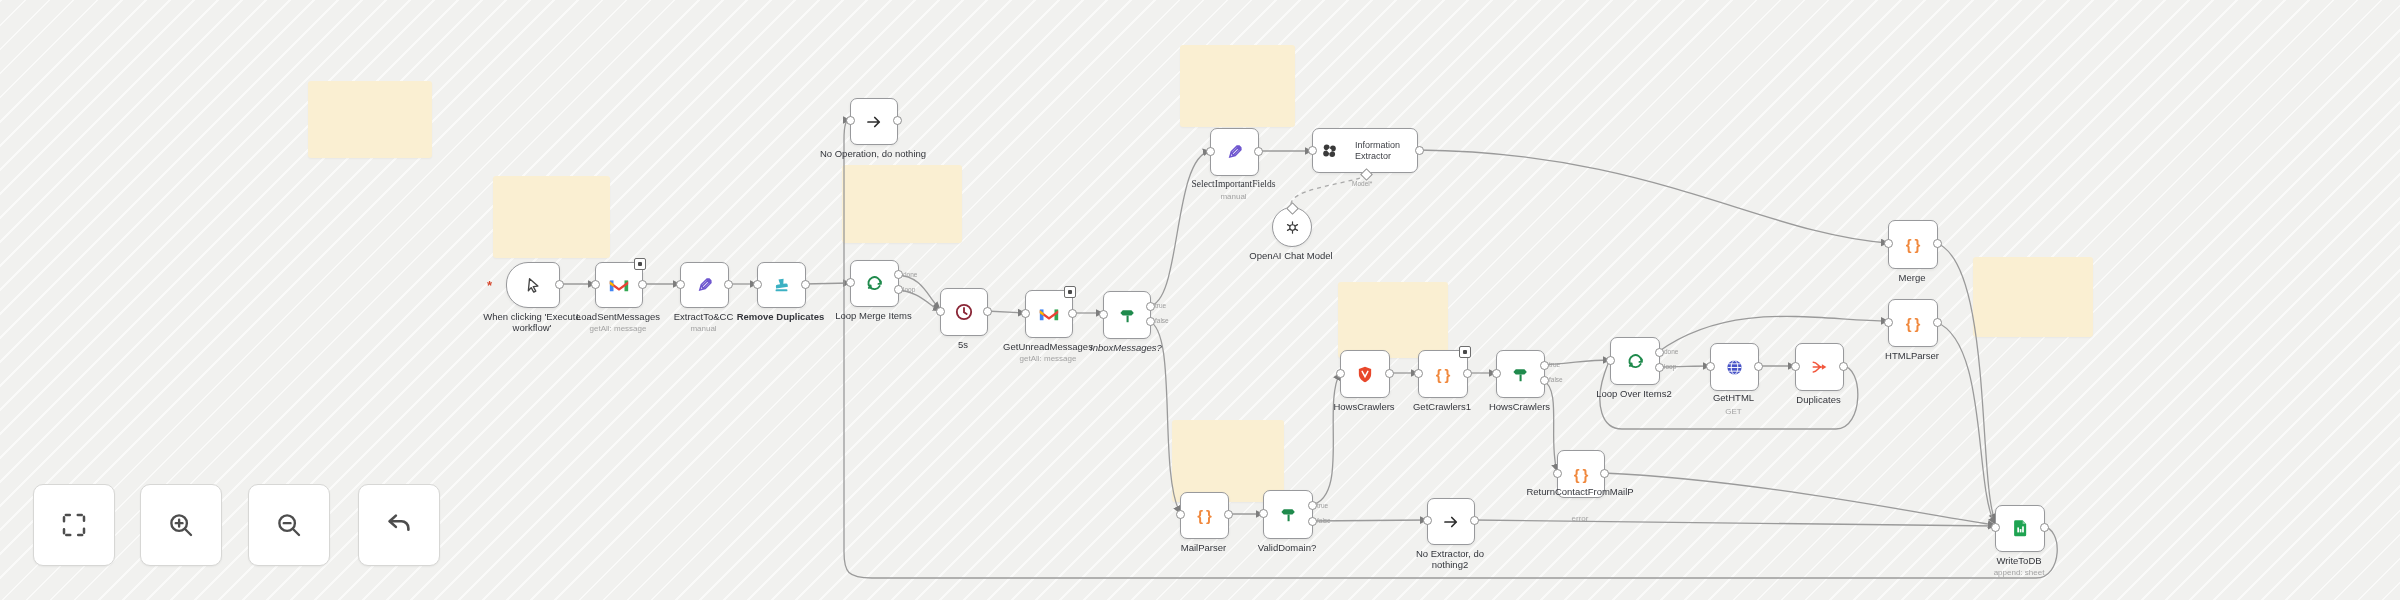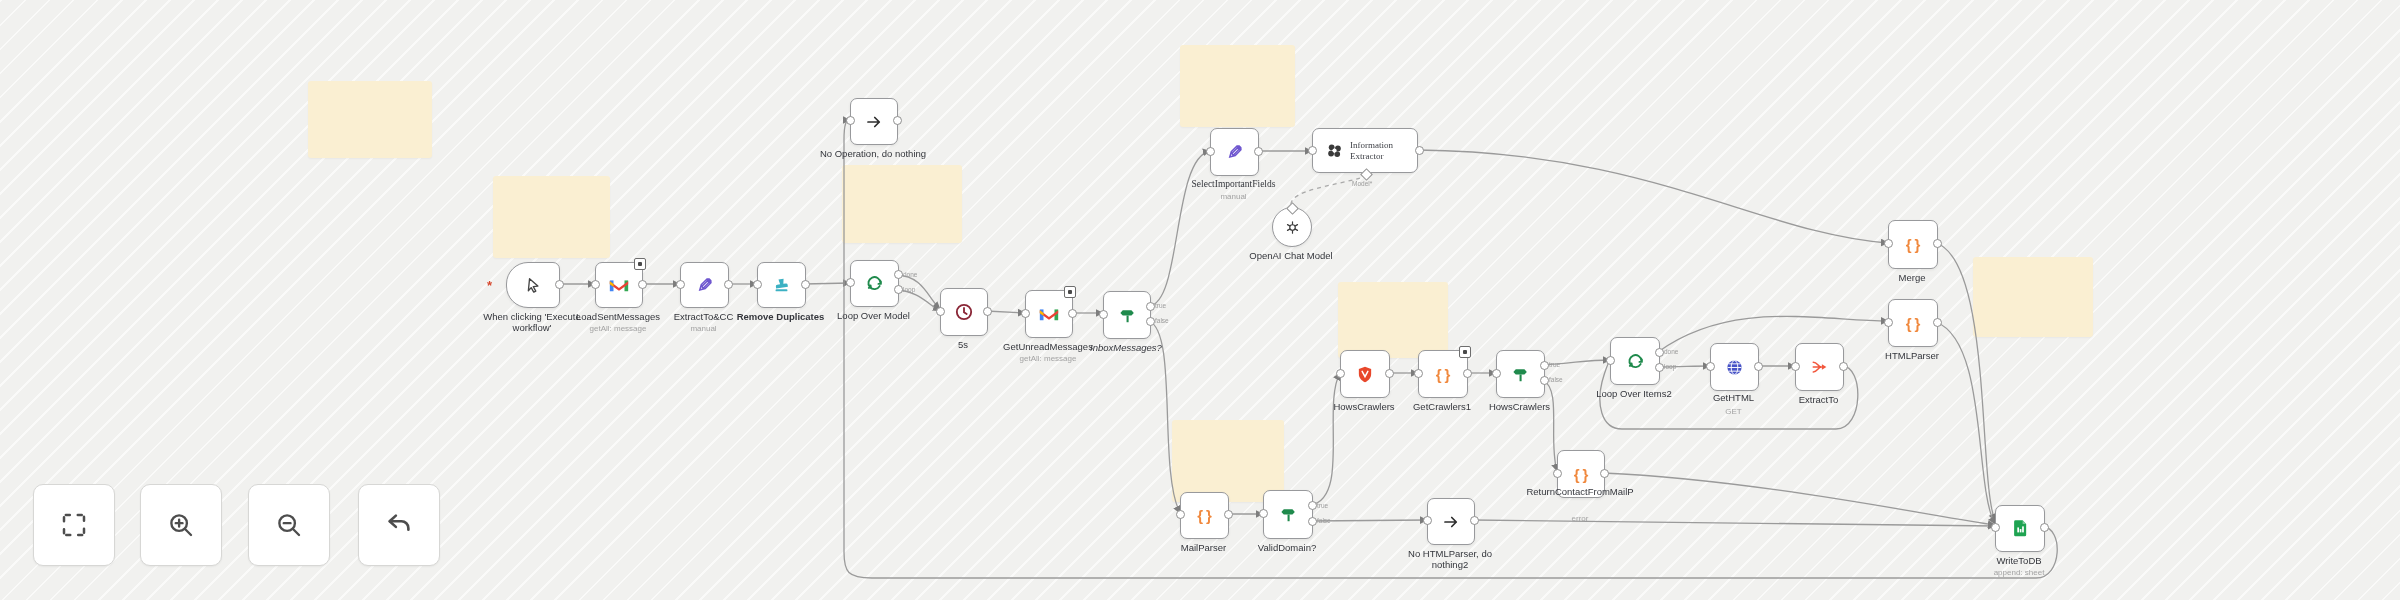--- a/index.html
+++ b/index.html
@@ -8,21 +8,21 @@
        background-image:repeating-linear-gradient(135deg,rgba(255,255,255,.65) 0,rgba(255,255,255,.65) 2px,transparent 2px,transparent 17px);}
   .note{position:absolute;background:#faefd2;border-radius:3px;box-shadow:0 1px 2px rgba(0,0,0,.04);}
   #edges{position:absolute;left:0;top:0;z-index:2;pointer-events:none;}
   .edge{fill:none;stroke:#9a9a9a;stroke-width:1.3px;}
   .edge.dashed{stroke-dasharray:4 4;stroke:#aaaaaa;}
   .node-wrap{position:absolute;z-index:3;}
   .node{position:absolute;background:#fff;border:1.6px solid #98999c;border-radius:7px;
         box-shadow:0 1px 3px rgba(0,0,0,.07);display:flex;align-items:center;justify-content:center;}
   .node.trigger{border-radius:22px 7px 7px 22px;}
   .node.circle{border-radius:50%;}
-  .node.wide{justify-content:center;padding-left:8px;box-sizing:border-box;font-family:Liberation Serif, serif;}
+  .node.wide{justify-content:space-between;padding-left:8px;box-sizing:border-box;}
   .inner-label{font-size:9px;line-height:1.15;color:#3d3f45;margin-left:7px;text-align:left;width:62px;}
   .icon{display:flex;align-items:center;justify-content:center;}
   .icon svg{display:block;}
   .glyph{font-weight:bold;}
   .nlabel{position:absolute;text-align:center;font-size:9.5px;line-height:1.18;color:#34363c;}
   .nsub{position:absolute;text-align:center;font-size:8px;color:#a3a3a3;}
   .port{position:absolute;width:7px;height:7px;background:#fff;border:1.3px solid #8f8f8f;border-radius:50%;z-index:4;}
   .plabel{position:absolute;font-size:6.5px;color:#9b9b9b;white-space:nowrap;z-index:4;}
   .diamond{position:absolute;width:7px;height:7px;background:#fff;border:1.3px solid #8f8f8f;transform:rotate(45deg);z-index:4;}
   .dlabel{position:absolute;font-size:6.5px;color:#9b9b9b;white-space:nowrap;z-index:4;}
@@ -148,21 +148,21 @@
               <path d="M20 9.5v3h-3" fill="none"></path>
               <path d="M4.8 17.5l2.6-.3-.3-2.6" fill="none"></path>
             </svg>
           </span>
         </div>
         <span class="port" style="left: 845.5px; top: 278px;"></span>
         <span class="port" style="left: 893.5px; top: 270.35px;"></span>
         <span class="plabel" style="left: 903px; top: 270.85px;">done</span>
         <span class="port" style="left: 893.5px; top: 285.2px;"></span>
         <span class="plabel" style="left: 903px; top: 285.7px;">loop</span>
-        <div class="nlabel" style="left: 828.5px; top: 310px; width: 90px;">Loop Over Model</div>
+        <div class="nlabel" style="left: 828.5px; top: 310px; width: 90px;">Loop Merge Items</div>
       </div>
       <div class="node-wrap" style="left: 0px; top: 0px;">
         <div class="node square" style="left: 850px; top: 98px; width: 46px; height: 45px;">
           <span class="icon">
             <svg width="18" height="18" viewBox="0 0 24 24" stroke="#2e2e2e" stroke-width="2.3" fill="none" stroke-linecap="round" stroke-linejoin="round">
               <path d="M4 12h15M13 6l6 6-6 6"></path>
             </svg>
           </span>
         </div>
         <span class="port" style="left: 845.5px; top: 116px;"></span>
@@ -359,21 +359,21 @@
         <div class="node square" style="left: 1795px; top: 343px; width: 47px; height: 46px;">
           <span class="icon">
             <svg width="18" height="18" viewBox="0 0 24 24" stroke="#f2573d" stroke-width="2" fill="none" stroke-linecap="round">
               <path d="M3 5.5c6 0 6 6.5 11 6.5M3 12h11M3 18.5c6 0 6-6.5 11-6.5"></path>
               <path d="M14.5 8.2l6 3.8-6 3.8z" fill="#f2573d" stroke="none"></path>
             </svg>
           </span>
         </div>
         <span class="port" style="left: 1790.5px; top: 361.5px;"></span>
         <span class="port" style="left: 1838.5px; top: 361.5px;"></span>
-        <div class="nlabel" style="left: 1773.5px; top: 394px; width: 90px;">ExtractTo</div>
+        <div class="nlabel" style="left: 1773.5px; top: 394px; width: 90px;">Duplicates</div>
       </div>
       <div class="node-wrap" style="left: 0px; top: 0px;">
         <div class="node square" style="left: 1557px; top: 450px; width: 46px; height: 46px;">
           <span class="icon">
             <span class="glyph" style="color:#f0883d;font-size:15px;letter-spacing:0px;">{ }</span>
           </span>
         </div>
         <span class="port" style="left: 1552.5px; top: 468.5px;"></span>
         <span class="port" style="left: 1599.5px; top: 468.5px;"></span>
         <div class="nlabel" style="left: 1520px; top: 486px; width: 120px;">ReturnContactFromMailP</div>
@@ -408,21 +408,21 @@
       <div class="node-wrap" style="left: 0px; top: 0px;">
         <div class="node square" style="left: 1427px; top: 498px; width: 46px; height: 45px;">
           <span class="icon">
             <svg width="18" height="18" viewBox="0 0 24 24" stroke="#2e2e2e" stroke-width="2.3" fill="none" stroke-linecap="round" stroke-linejoin="round">
               <path d="M4 12h15M13 6l6 6-6 6"></path>
             </svg>
           </span>
         </div>
         <span class="port" style="left: 1422.5px; top: 516px;"></span>
         <span class="port" style="left: 1469.5px; top: 516px;"></span>
-        <div class="nlabel" style="left: 1397.5px; top: 548px; width: 105px;">No HTMLParser, do nothing2</div>
+        <div class="nlabel" style="left: 1397.5px; top: 548px; width: 105px;">No Extractor, do nothing2</div>
       </div>
       <div class="node-wrap" style="left: 0px; top: 0px;">
         <div class="node square" style="left: 1995px; top: 505px; width: 48px; height: 45px;">
           <span class="icon">
             <svg width="17" height="19" viewBox="0 0 24 26">
               <path d="M5 1.5h10l5 5V22a2 2 0 01-2 2H5a2 2 0 01-2-2V3.5a2 2 0 012-2z" fill="#1ea351"></path>
               <path d="M15 1.5l5 5h-5z" fill="#7ccb9b"></path>
               <g fill="#fff">
                 <rect x="7.5" y="11.5" width="2.4" height="7"></rect>
                 <rect x="10.9" y="13.8" width="2.4" height="4.7"></rect>

